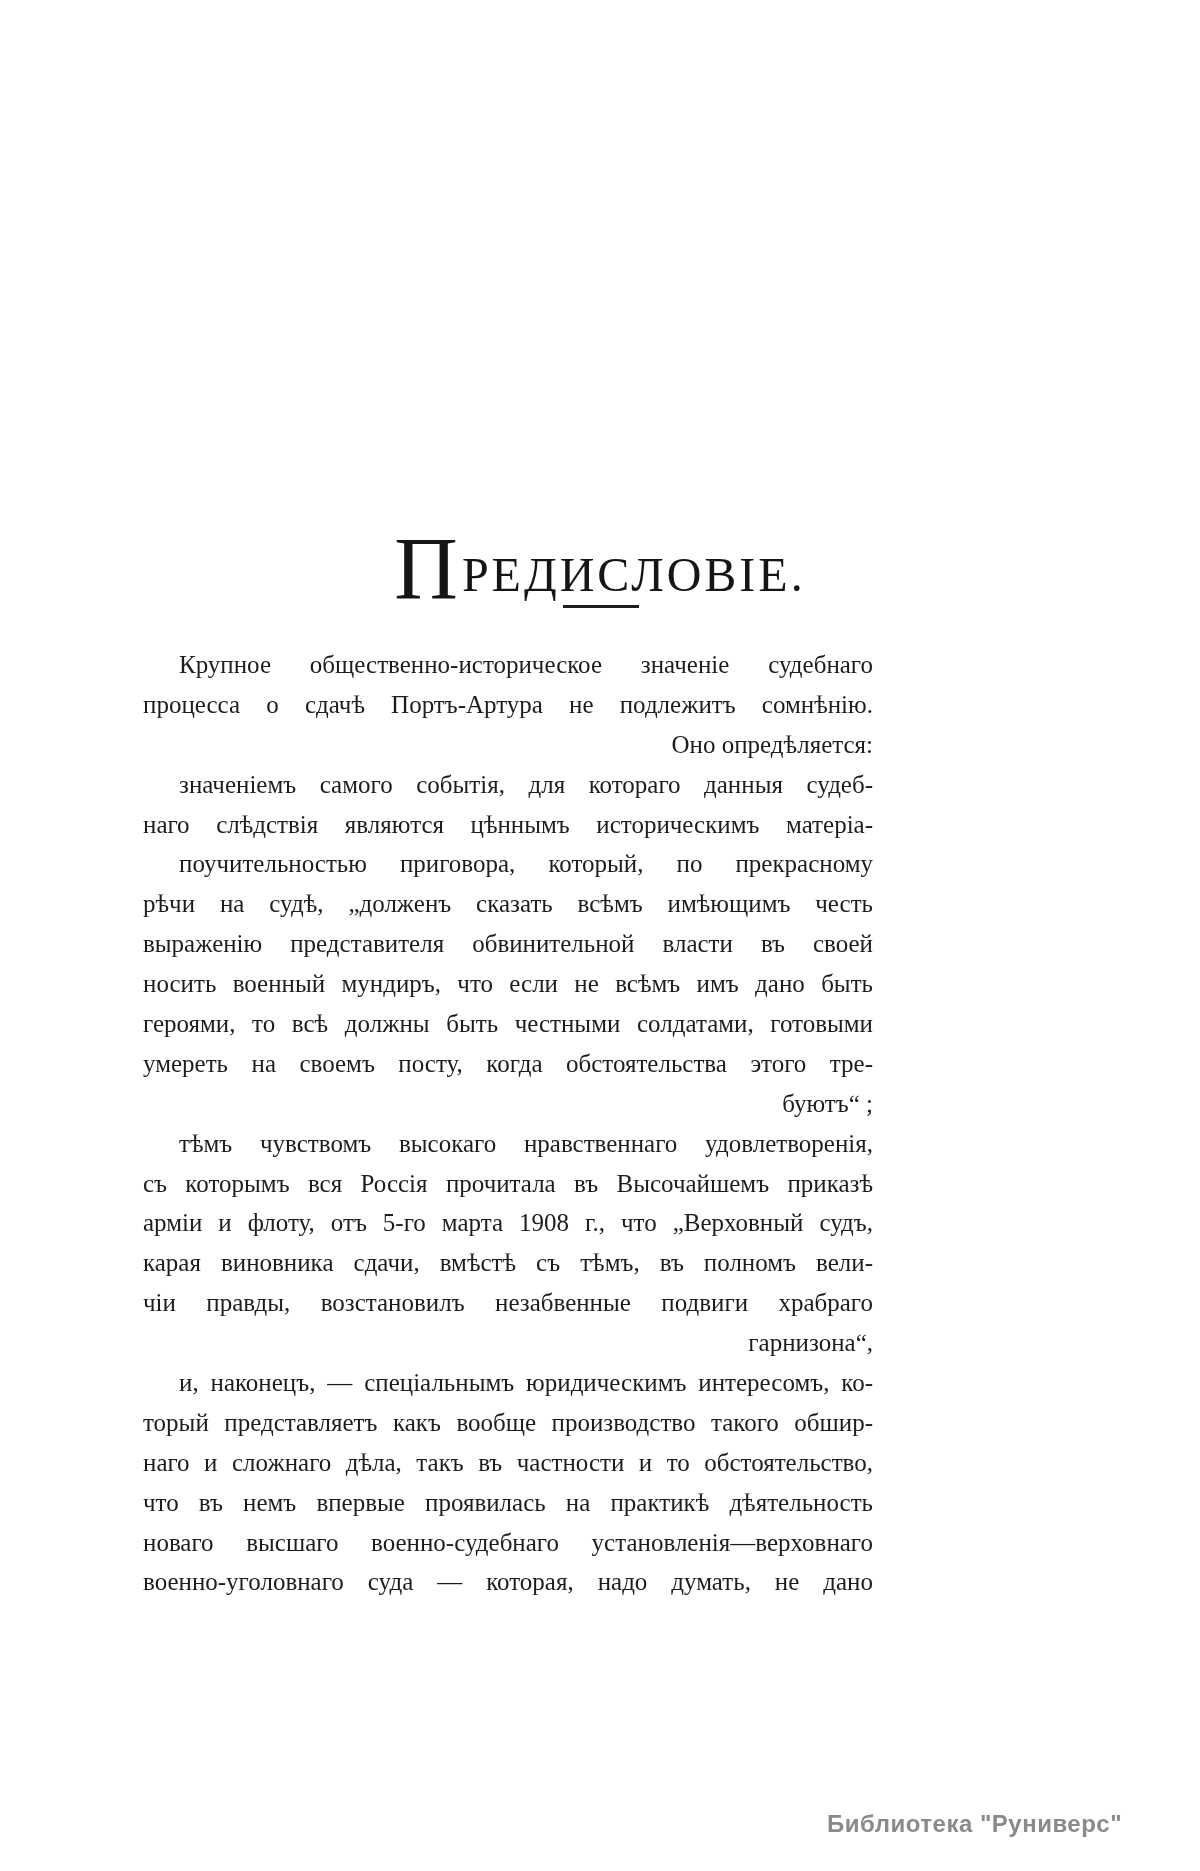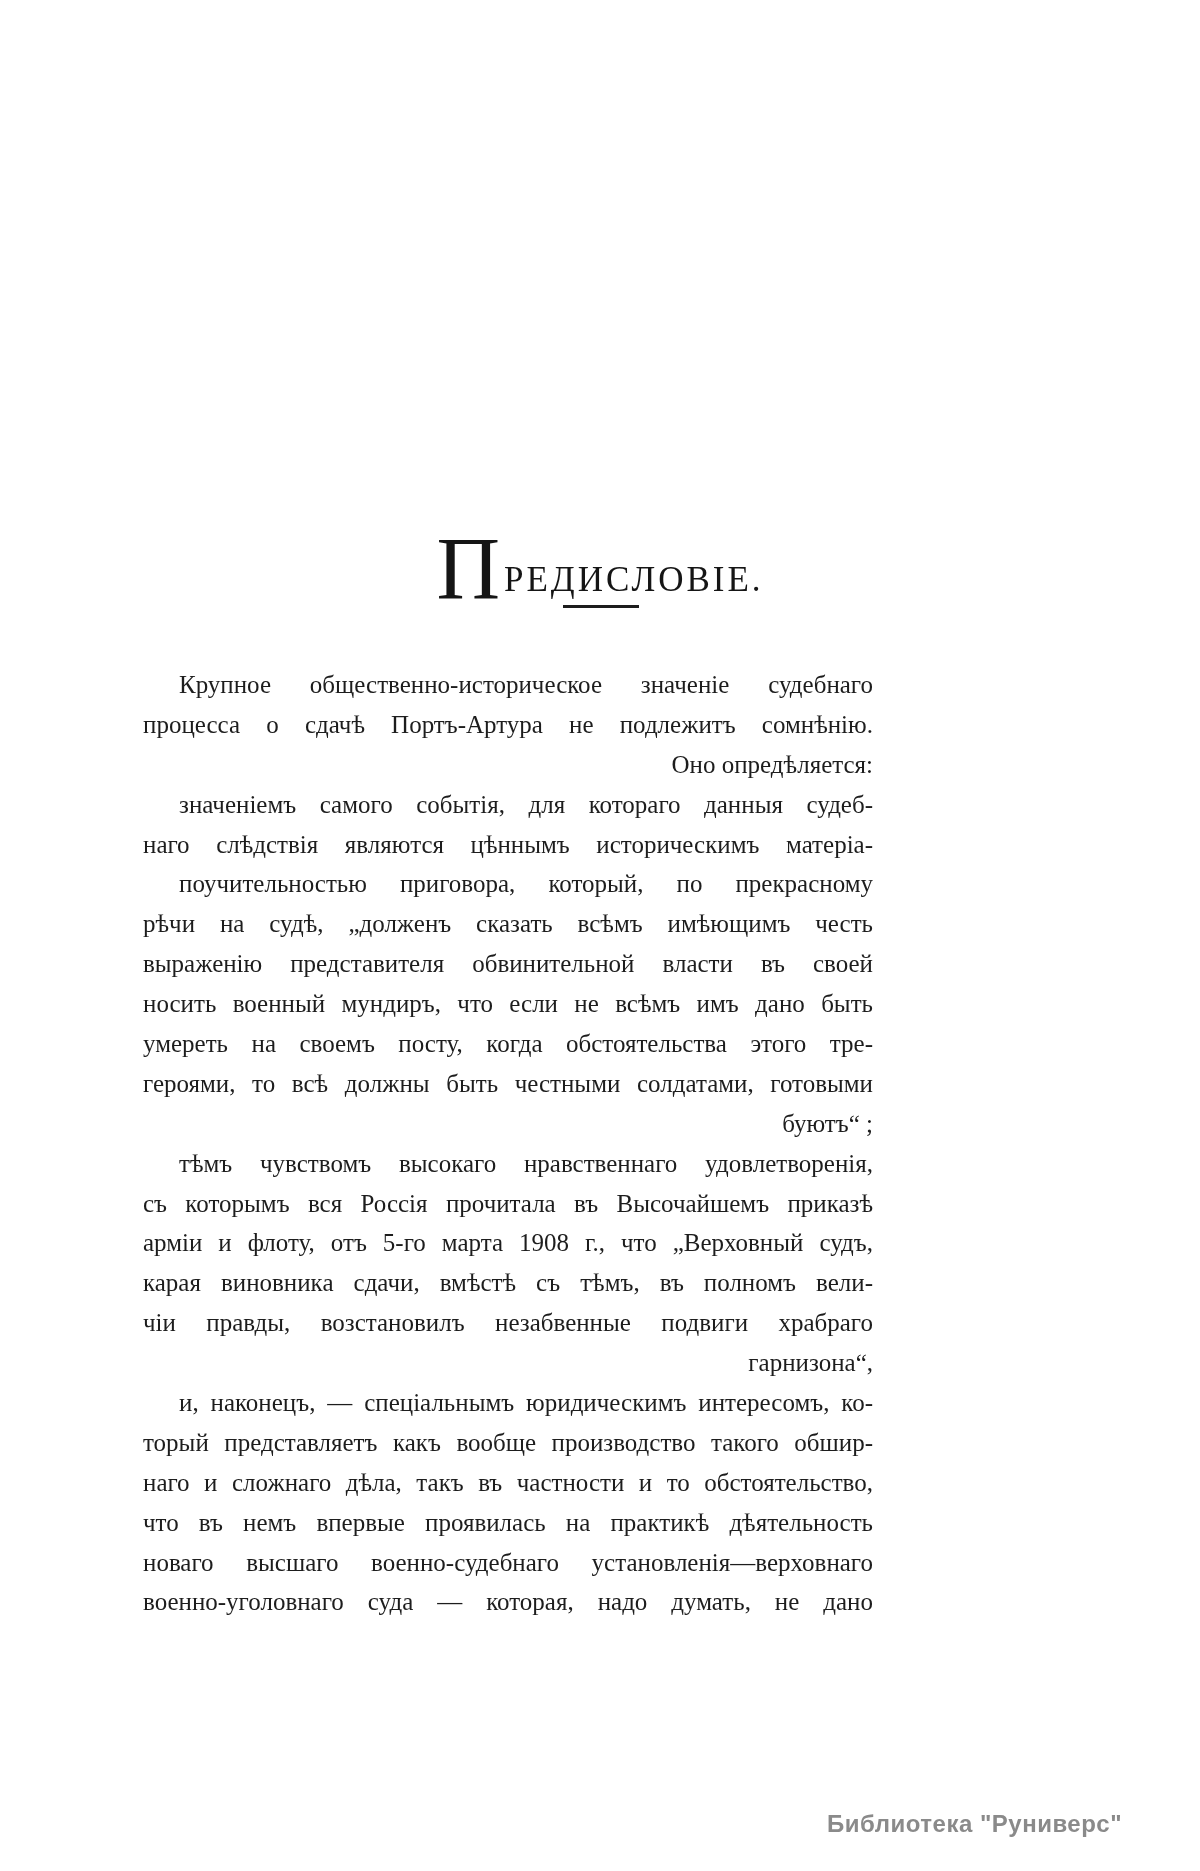--- a/index.html
+++ b/index.html
@@ -11,28 +11,28 @@
   .page{position:absolute;inset:0;background:#ffffff;}
   .title-block{
     position:absolute;top:518px;left:0;width:1200px;
     text-align:center;white-space:nowrap;color:#151515;
   }
   .title-initial{
     font-size:88px;line-height:1;position:relative;top:7px;
     letter-spacing:4px;
   }
   .title-rest{
-    font-size:35px;line-height:1;letter-spacing:3px;
+    font-size:48px;line-height:1;letter-spacing:3px;
   }
   .title-rule{
     position:absolute;top:605px;left:563px;width:76px;height:3px;
     background:#1d1d1d;
   }
   .body-text{
-    position:absolute;top:665px;left:143px;width:730px;
+    position:absolute;top:645px;left:143px;width:730px;
     font-size:25px;
   }
   .line{
     display:block;height:39.9px;line-height:39.9px;
     text-align:right;white-space:normal;color:#1d1d1d;
   }
   .line.just{
     text-align:justify;
     text-align-last:justify;
   }
@@ -58,22 +58,22 @@
   <div class="body-text">
     <span class="line indent just">Крупное общественно-историческое значеніе судебнаго</span>
     <span class="line just">процесса о сдачѣ Портъ-Артура не подлежитъ сомнѣнію.</span>
     <span class="line indent">Оно опредѣляется:</span>
     <span class="line indent just">значеніемъ самого событія, для котораго данныя судеб-</span>
     <span class="line just">наго слѣдствія являются цѣннымъ историческимъ матеріа-</span>
     <span class="line indent just">поучительностью приговора, который, по прекрасному</span>
     <span class="line just">рѣчи на судѣ, „долженъ сказать всѣмъ имѣющимъ честь</span>
     <span class="line just">выраженію представителя обвинительной власти въ своей</span>
     <span class="line just">носить военный мундиръ, что если не всѣмъ имъ дано быть</span>
+    <span class="line just">героями, то всѣ должны быть честными солдатами, готовыми</span>
     <span class="line just">умереть на своемъ посту, когда обстоятельства этого тре-</span>
-    <span class="line just">героями, то всѣ должны быть честными солдатами, готовыми</span>
     <span class="line">буютъ“ ;</span>
     <span class="line indent just">тѣмъ чувствомъ высокаго нравственнаго удовлетворенія,</span>
     <span class="line just">съ которымъ вся Россія прочитала въ Высочайшемъ приказѣ</span>
     <span class="line just">арміи и флоту, отъ 5-го марта 1908 г., что „Верховный судъ,</span>
     <span class="line just">карая виновника сдачи, вмѣстѣ съ тѣмъ, въ полномъ вели-</span>
     <span class="line just">чіи правды, возстановилъ незабвенные подвиги храбраго</span>
     <span class="line">гарнизона“,</span>
     <span class="line indent just">и, наконецъ, — спеціальнымъ юридическимъ интересомъ, ко-</span>
     <span class="line just">торый представляетъ какъ вообще производство такого обшир-</span>
     <span class="line just">наго и сложнаго дѣла, такъ въ частности и то обстоятельство,</span>

